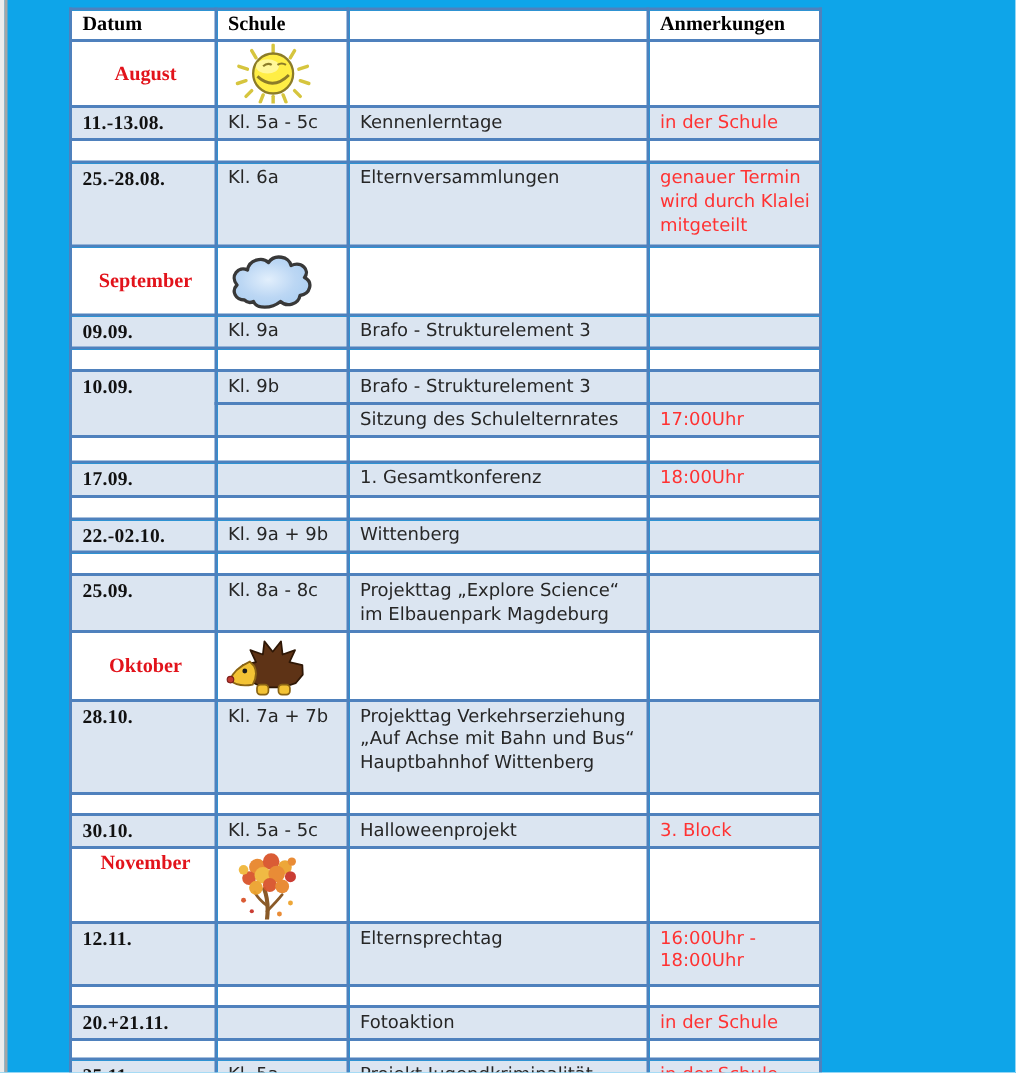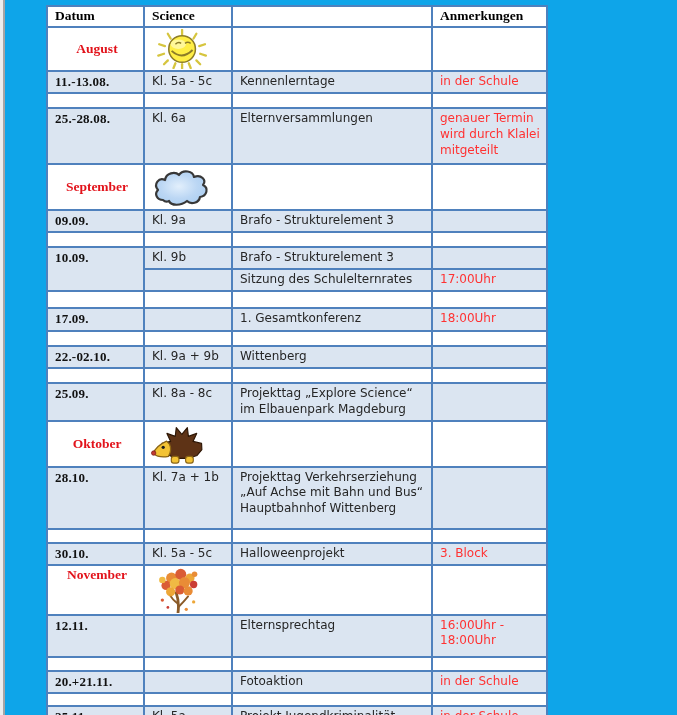--- a/index.html
+++ b/index.html
@@ -43,21 +43,21 @@
     <colgroup>
         <col style="width:97px">
         <col style="width:88px">
         <col style="width:200px">
         <col style="width:115px">
       </colgroup>
 
     <tbody>
         <tr class="white" style="height:20px">
       <td class="hdr">Datum</td>
-      <td class="hdr">Science</td>
+      <td class="hdr">Schule</td>
       <td class="hdr"></td>
       <td class="hdr">Anmerkungen</td>
     </tr>
 
     <tr class="white" style="height:42px">
       <td class="month">August</td>
       <td class="imgcell">
         <svg width="70" height="40" viewBox="0 0 70 42">
           <g stroke="#d6c53e" stroke-width="2.4" stroke-linecap="round">
             <line x1="33" y1="1" x2="33" y2="6"></line>
@@ -205,21 +205,21 @@
           <rect x="22" y="35" width="8" height="7" rx="2.5" fill="#f3c335" stroke="#8a6414" stroke-width="1.2"></rect>
           <rect x="37" y="35" width="8" height="7" rx="2.5" fill="#f3c335" stroke="#8a6414" stroke-width="1.2"></rect>
         </svg>
       </td>
       <td></td>
       <td></td>
     </tr>
 
     <tr class="fill" style="height:62px">
       <td class="date">28.10.</td>
-      <td class="body">Kl. 7a + 1b</td>
+      <td class="body">Kl. 7a + 7b</td>
       <td class="body">Projekttag Verkehrserziehung
 „Auf Achse mit Bahn und Bus“
 Hauptbahnhof Wittenberg</td>
       <td class="body red"></td>
     </tr>
 
     <tr class="white" style="height:14px">
       <td></td>
           <td></td>
           <td></td>

